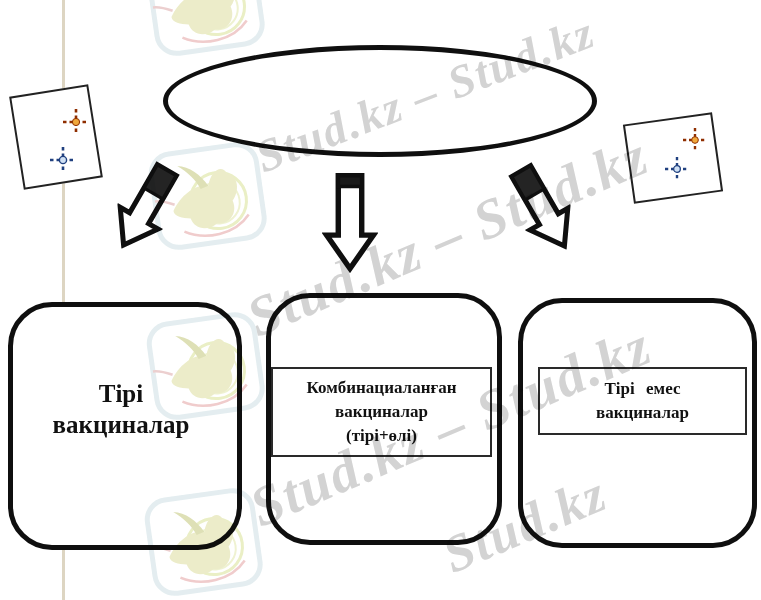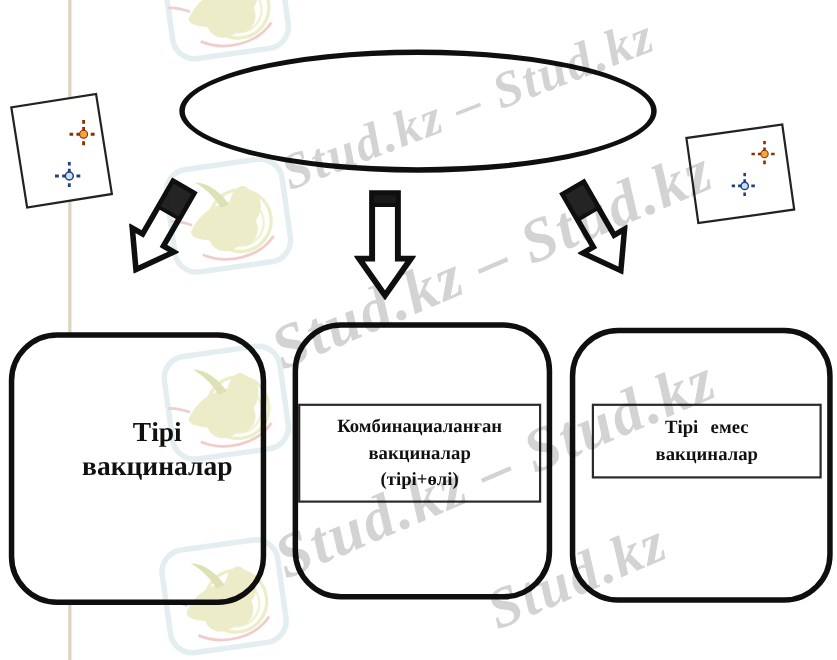--- a/index.html
+++ b/index.html
@@ -14,21 +14,21 @@
   .shape{position:absolute;box-sizing:border-box;background:#fff;}
   .ellipse{left:163px;top:45px;width:434px;height:112px;border:5px solid #0f0f0f;border-radius:50%;z-index:1;}
   .title-rect{left:202px;top:75px;width:363px;height:40px;border:2px solid #2a2a2a;z-index:2;
               display:flex;align-items:center;justify-content:center;}
   .title-rect span{font-weight:bold;font-size:25px;color:#111;word-spacing:9px;white-space:nowrap;}
 
   .big-box{border:5px solid #0f0f0f;border-radius:44px;z-index:1;display:flex;align-items:center;justify-content:center;}
   .box1{left:8px;top:302px;width:234px;height:248px;}
   .box2{left:266px;top:293px;width:236px;height:252px;}
   .box3{left:518px;top:298px;width:239px;height:250px;}
-  .box1-label{position:absolute;left:26px;top:378px;width:234px;z-index:2;text-align:center;
+  .box1-label{position:absolute;left:4px;top:378px;width:234px;z-index:2;text-align:center;
               font-weight:bold;font-size:25px;line-height:1.25;color:#111;}
   .inner-rect{position:absolute;box-sizing:border-box;background:#fff;border:2px solid #2a2a2a;z-index:2;
               display:flex;flex-direction:column;align-items:center;justify-content:center;
               font-weight:bold;font-size:17px;line-height:1.4;color:#111;text-align:left;}
   .inner2{left:271px;top:367px;width:221px;height:90px;}
   .inner3{left:538px;top:367px;width:209px;height:68px;}
   .inner3 .l0{word-spacing:7px;}
 
   .arrow{position:absolute;z-index:1;}
   .arrow-left{left:119px;top:161px;transform:rotate(30deg);}

